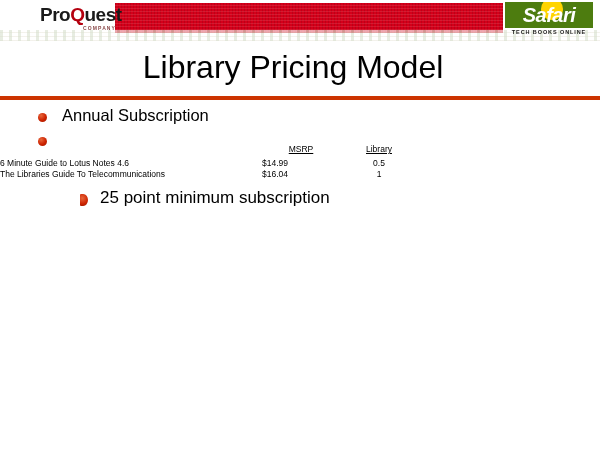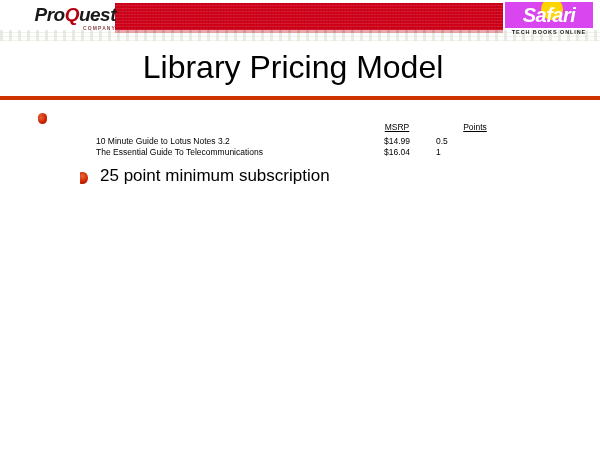--- a/index.html
+++ b/index.html
@@ -52,31 +52,30 @@
   .proquest-logo {
     position: absolute;
     left: 24px;
     top: 4px;
     width: 92px;
     height: 30px;
     z-index: 4;
   }
   .pq-wordmark {
     position: absolute;
-    left: 0; top: 1px;
+    left: 16px; top: 1px;
     width: 92px;
-    text-align: right;
+    text-align: left;
     font-family: "Liberation Sans", sans-serif;
     font-weight: bold;
     font-size: 19px;
     letter-spacing: -0.5px;
     line-height: 20px;
     color: #1a1a1a;
     white-space: nowrap;
-    font-style: italic;
   }
   .pq-q { color: #b4000f; }
   .pq-sub {
     position: absolute;
     left: 0;
     top: 21px;
     width: 92px;
     text-align: right;
     font-size: 5px;
     letter-spacing: 1.1px;
@@ -92,21 +91,21 @@
     top: 2px;
     width: 88px;
     height: 36px;
     z-index: 4;
   }
   .sf-box {
     position: absolute;
     left: 0; top: 0;
     width: 88px;
     height: 26px;
-    background: #d946ef;
+    background: #4d7c0f;
     overflow: hidden;
   }
   .sf-sun {
     position: absolute;
     left: 36px;
     top: -4px;
     width: 22px;
     height: 22px;
     border-radius: 50%;
     background: #ffd400;
@@ -208,41 +207,40 @@
   .sub-text {
     font-size: 17px;
     line-height: 22px;
     color: #000000;
   }
 
   
   .price-table {
     position: relative;
     margin: 6px 0 0 0;
-    padding-left: 96px;
   }
   table.pricing {
     border-collapse: collapse;
     font-size: 8.5px;
     line-height: 11.5px;
     color: #000000;
   }
   table.pricing th {
     font-weight: normal;
     text-decoration: underline;
     padding: 0 0 2px 0;
     text-align: center;
   }
   table.pricing td {
     padding: 0;
     white-space: nowrap;
   }
   .col-title { width: 262px; text-align: left; }
-  .col-msrp  { width: 78px;  text-align: center; }
-  .col-pts   { width: 78px;  }
+  .col-msrp  { width: 78px;  text-align: left; }
+  .col-pts   { width: 78px;  text-align: center; }
   .th-blank  { text-decoration: none; }
 
   .spacer-sm { height: 10px; }
   .spacer-md { height: 14px; }
 </style>
 </head>
 <body>
 
 <div class="slide-header">
   <div class="red-band"></div>
@@ -262,45 +260,46 @@
   </div>
 </div>
 
 <div class="slide-title">Library Pricing Model</div>
 <div class="title-rule"></div>
 
 <div class="body-area">
 
   <div class="bullet-row">
     <span class="bullet-dot"></span>
+    <div class="bullet-text">Annual Subscription</div>
   </div>
 
   <div class="bullet-row">
     <span class="bullet-dot"></span>
   </div>
 
   <div class="spacer-sm"></div>
 
   <div class="price-table">
     <table class="pricing">
       <thead>
         <tr>
           <th class="col-title th-blank"></th>
           <th class="col-msrp">MSRP</th>
-          <th class="col-pts">Points</th>
+          <th class="col-pts">Library</th>
         </tr>
       </thead>
       <tbody>
         <tr>
-          <td class="col-title">10 Minute Guide to Lotus Notes 3.2</td>
+          <td class="col-title">6 Minute Guide to Lotus Notes 4.6</td>
           <td class="col-msrp">$14.99</td>
           <td class="col-pts">0.5</td>
         </tr>
         <tr>
-          <td class="col-title">The Essential Guide To Telecommunications</td>
+          <td class="col-title">The Libraries Guide To Telecommunications</td>
           <td class="col-msrp">$16.04</td>
           <td class="col-pts">1</td>
         </tr>
       </tbody>
     </table>
   </div>
 
   <div class="sub-row">
     <span class="sub-marker"></span>
     <div class="sub-text">25 point minimum subscription</div>

